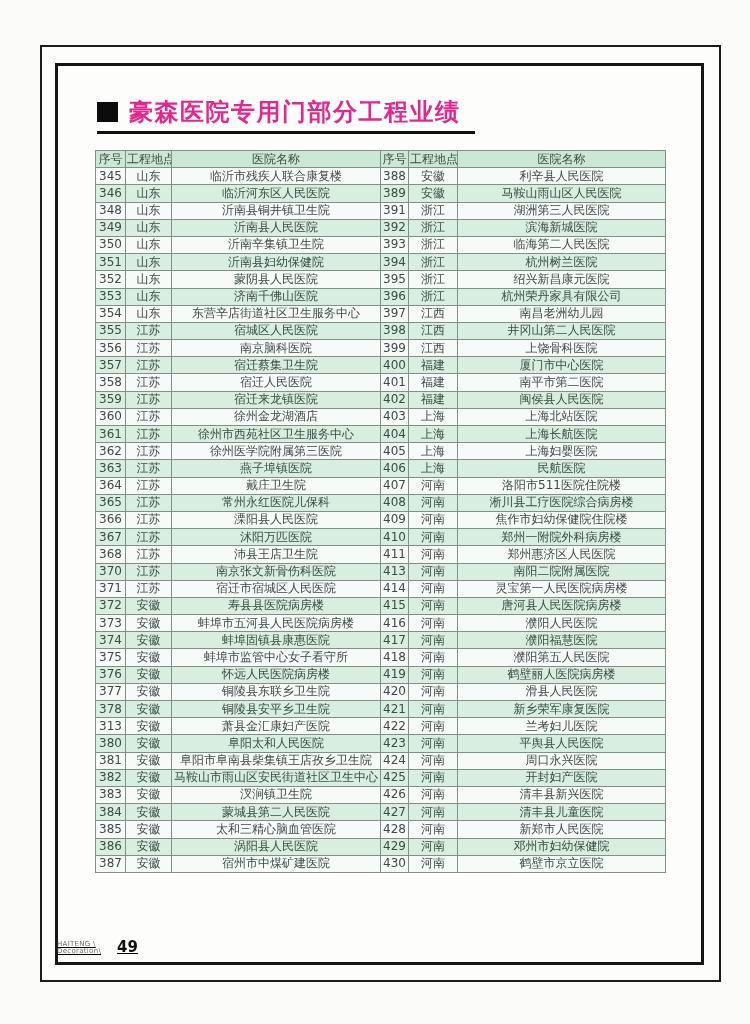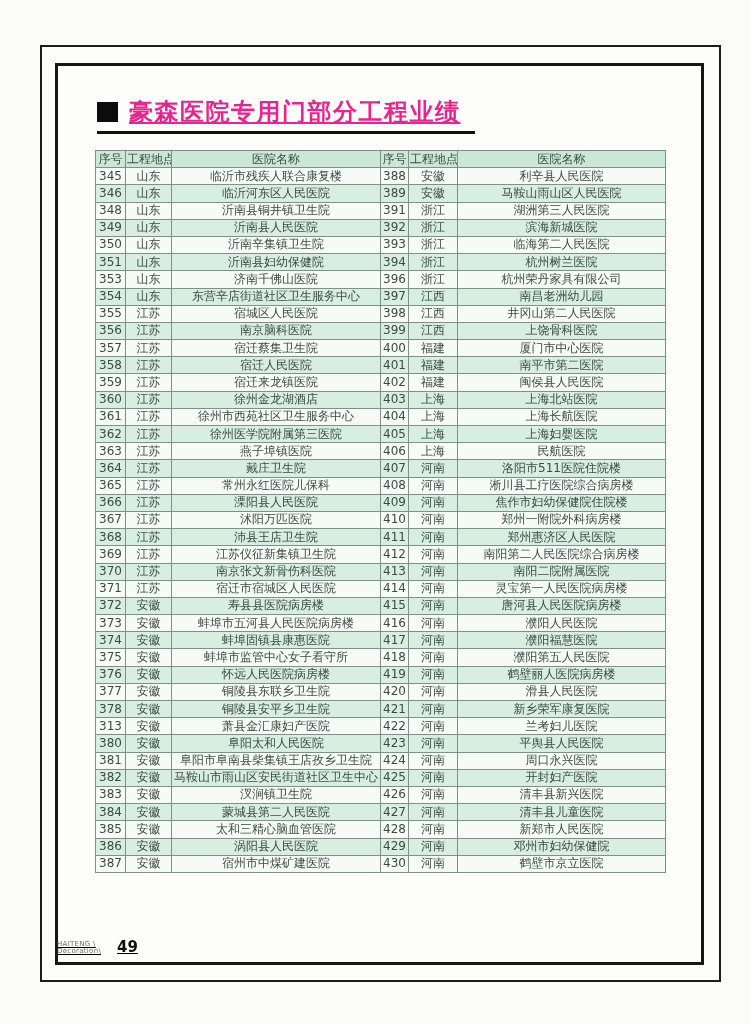--- a/index.html
+++ b/index.html
@@ -21,21 +21,21 @@
   .title-wrap{
     position:absolute; left:97px; top:100px;
     display:inline-flex; align-items:center;
     border-bottom:3px solid #101010; padding:0 14px 7px 0;
   }
   .title-square{
     width:21px; height:20px; background:#0c0c0c; margin-right:11px; flex:0 0 auto;
   }
   .title-text{
     font-size:24px; font-weight:bold; color:#e5278d; letter-spacing:1.5px;
-    line-height:1; white-space:nowrap;text-decoration:underline;
+    line-height:1; white-space:nowrap;
   }
   .table-wrap{ position:absolute; left:95px; top:150px; width:570px; }
   table.projects{
     width:100%; border-collapse:collapse; table-layout:fixed;
     font-size:12px; color:#3c4c44;
   }
   table.projects th, table.projects td{
     border:1px solid #7d9187; height:17.2px; padding:0 1px;
     text-align:center; vertical-align:middle; font-weight:normal;
     white-space:nowrap; overflow:hidden; line-height:1.1;
@@ -126,20 +126,28 @@
         </tr>
         <tr>
           <td>351</td>
           <td>山东</td>
           <td>沂南县妇幼保健院</td>
           <td>394</td>
           <td>浙江</td>
           <td>杭州树兰医院</td>
         </tr>
         <tr>
+          <td>352</td>
+          <td>山东</td>
+          <td>蒙阴县人民医院</td>
+          <td>395</td>
+          <td>浙江</td>
+          <td>绍兴新昌康元医院</td>
+        </tr>
+        <tr>
           <td>353</td>
           <td>山东</td>
           <td>济南千佛山医院</td>
           <td>396</td>
           <td>浙江</td>
           <td>杭州荣丹家具有限公司</td>
         </tr>
         <tr>
           <td>354</td>
           <td>山东</td>
@@ -252,28 +260,20 @@
           <td>河南</td>
           <td>郑州一附院外科病房楼</td>
         </tr>
         <tr>
           <td>368</td>
           <td>江苏</td>
           <td>沛县王店卫生院</td>
           <td>411</td>
           <td>河南</td>
           <td>郑州惠济区人民医院</td>
-        </tr>
-        <tr>
-          <td>369</td>
-          <td>江苏</td>
-          <td>江苏仪征新集镇卫生院</td>
-          <td>412</td>
-          <td>河南</td>
-          <td>南阳第二人民医院综合病房楼</td>
         </tr>
         <tr>
           <td>370</td>
           <td>江苏</td>
           <td>南京张文新骨伤科医院</td>
           <td>413</td>
           <td>河南</td>
           <td>南阳二院附属医院</td>
         </tr>
         <tr>

